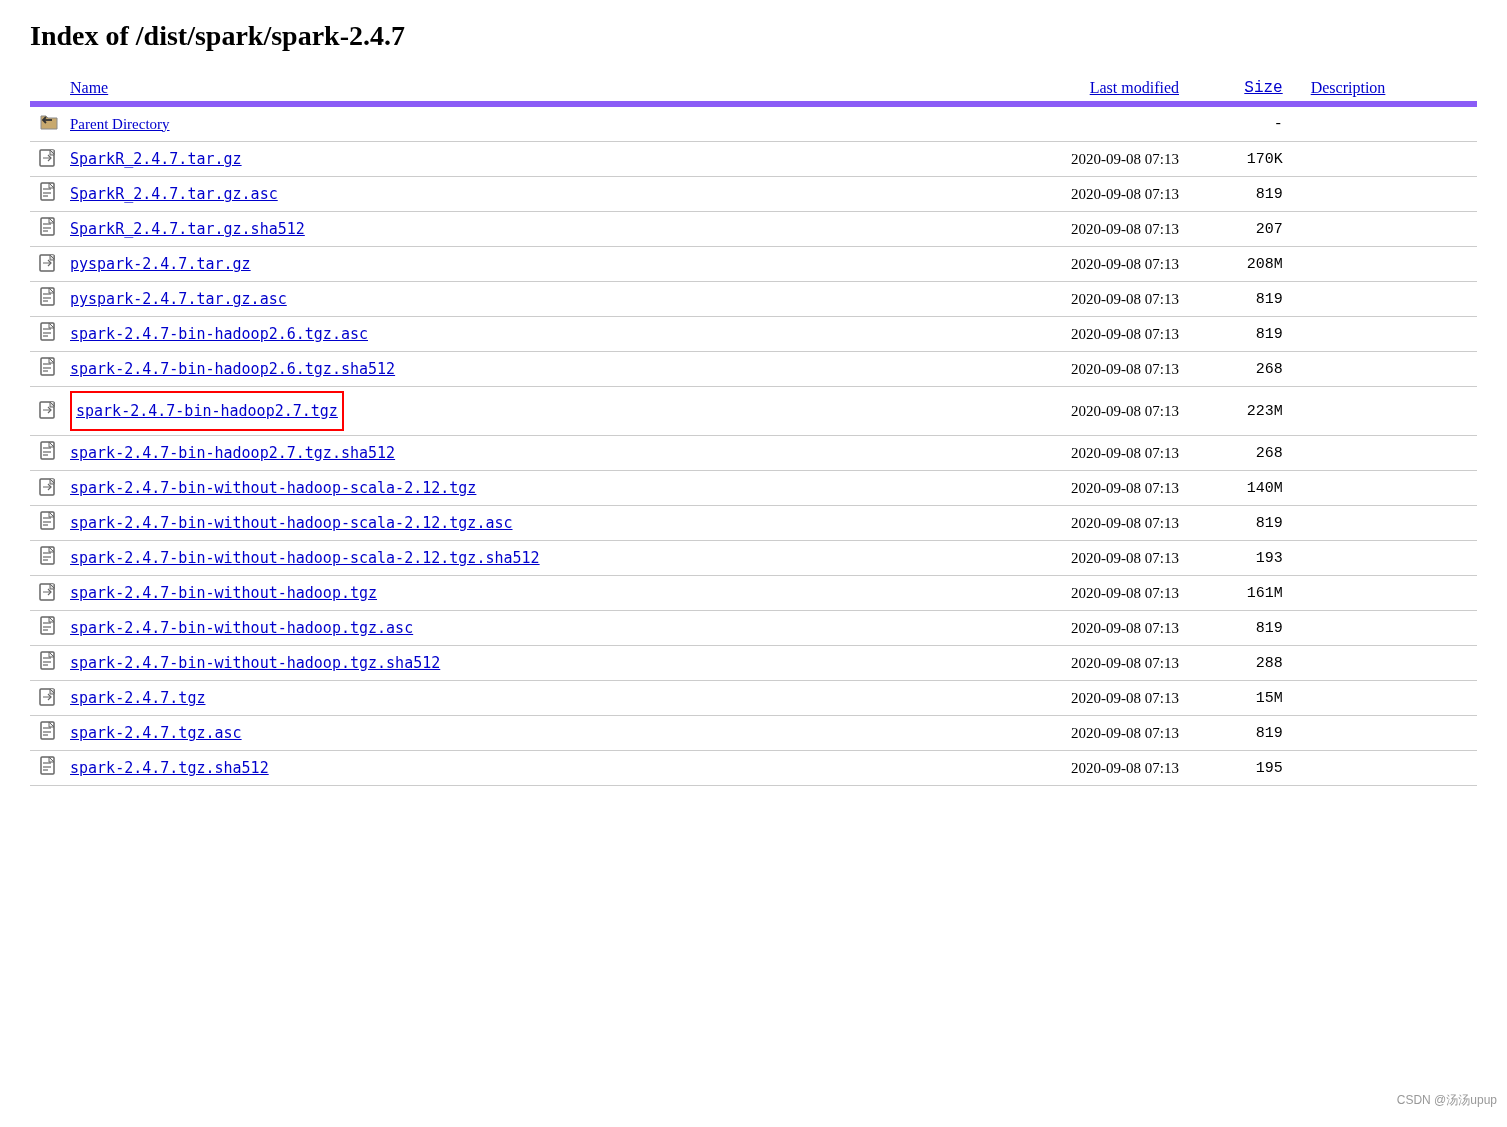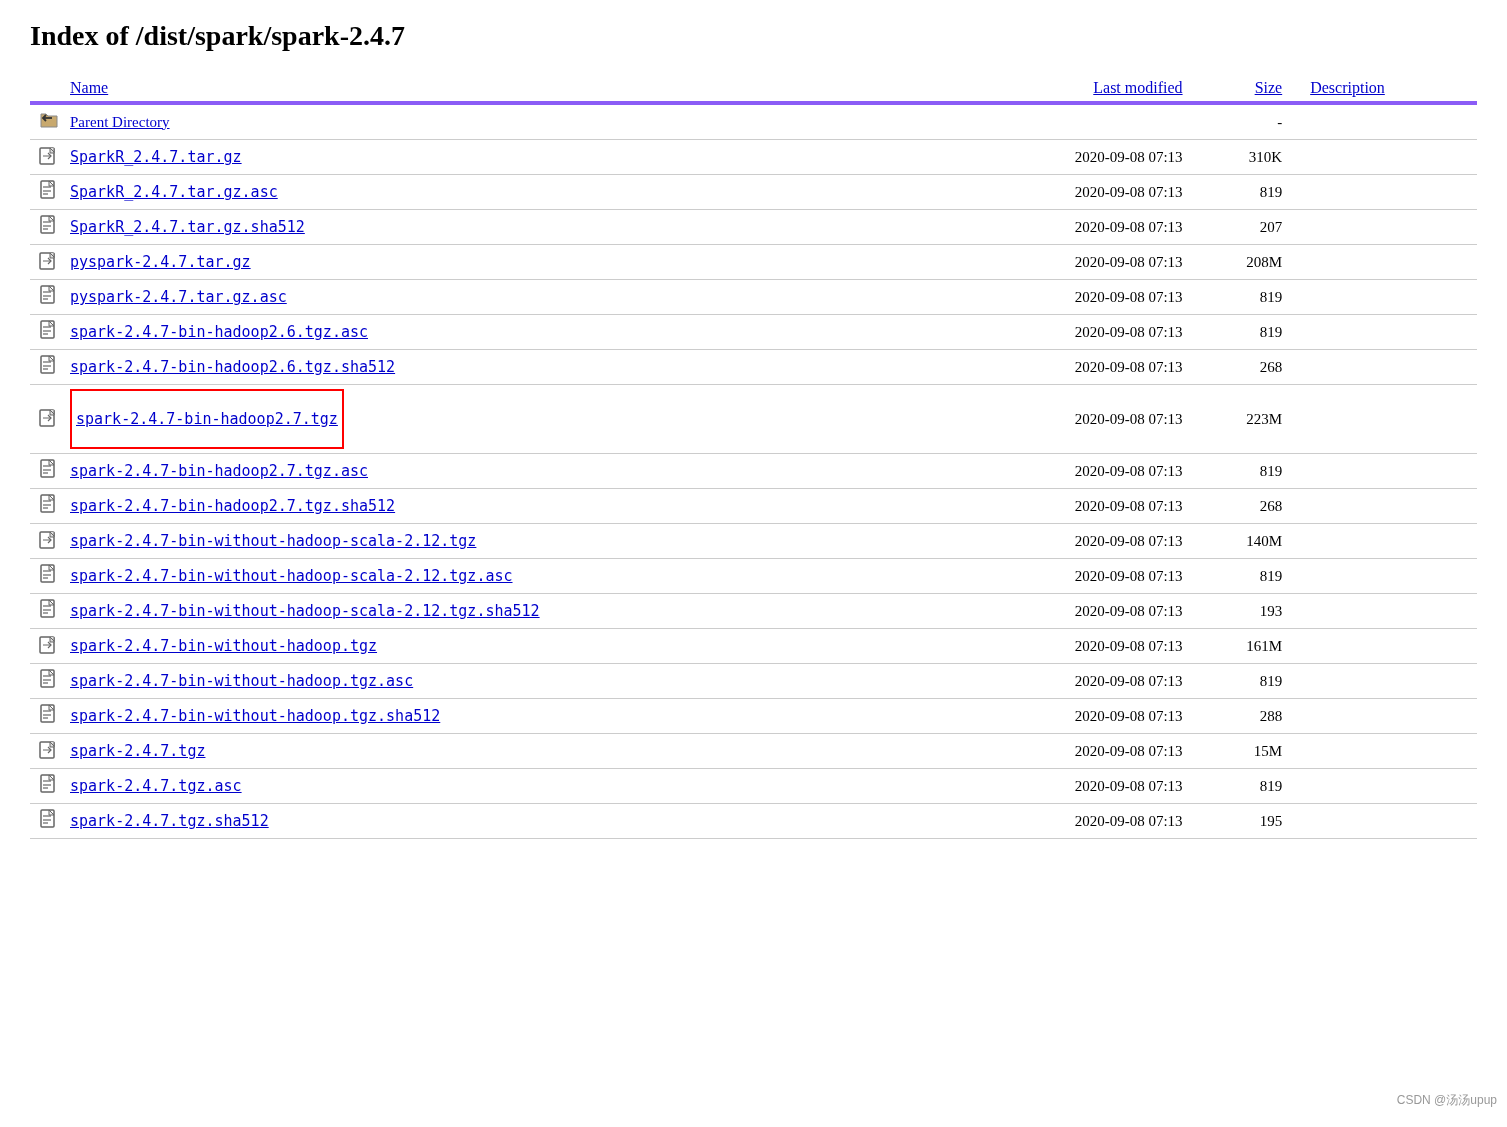--- a/index.html
+++ b/index.html
@@ -15,21 +15,21 @@
       font-weight: bold;
       margin-bottom: 23px;
       color: #000;
     }
     table {
       width: 100%;
       border-collapse: collapse;
       margin-top: 10px;
     }
     thead tr {
-      border-bottom: 4px solid #8b5cf6;
+      border-bottom: 6px solid #8b5cf6;
     }
     thead th {
       text-align: left;
       padding: 4px 8px;
       font-weight: normal;
       color: #00c;
       text-decoration: underline;
       font-size: 16px;
     }
     thead th.right {
@@ -63,28 +63,29 @@
     .date-cell {
       white-space: nowrap;
       padding-left: 40px;
       min-width: 160px;
       text-align: right;
     }
     .size-cell {
       text-align: right;
       min-width: 60px;
       padding-right: 20px;
+      font-family: Liberation Mono, monospace;
     }
     .desc-cell {
       min-width: 100px;
     }
     .highlight-box {
       display: inline-block;
       border: 2px solid red;
-      padding: 19px 4px;
+      padding: 9px 4px;
     }
     .watermark {
       position: fixed;
       bottom: 18px;
       right: 10px;
       font-size: 12px;
       color: #999;
       font-family: Arial, sans-serif;
     }
   </style>
@@ -118,21 +119,21 @@
       <tr>
         <td class="icon-cell"><svg width="22" height="22" viewBox="0 0 22 22" xmlns="http://www.w3.org/2000/svg">
     <rect x="2" y="4" width="14" height="16" rx="1" fill="none" stroke="#666" stroke-width="1.5"></rect>
     <polyline points="12,4 12,9 16,9 16,4" fill="#ddd" stroke="#666" stroke-width="1"></polyline>
     <line x1="12" y1="4" x2="16" y2="8" stroke="#666" stroke-width="1"></line>
     <line x1="5" y1="12" x2="13" y2="12" stroke="#666" stroke-width="1"></line>
     <polyline points="10,9 13,12 10,15" fill="none" stroke="#666" stroke-width="1.2"></polyline>
   </svg></td>
         <td class="name-cell"><a href="#">SparkR_2.4.7.tar.gz</a></td>
         <td class="date-cell">2020-09-08 07:13</td>
-        <td class="size-cell">310K</td>
+        <td class="size-cell">170K</td>
         <td class="desc-cell"></td>
       </tr>
       <tr>
         <td class="icon-cell"><svg width="22" height="22" viewBox="0 0 22 22" xmlns="http://www.w3.org/2000/svg">
     <rect x="3" y="2" width="13" height="17" rx="1" fill="none" stroke="#666" stroke-width="1.5"></rect>
     <line x1="5" y1="12" x2="13" y2="12" stroke="#666" stroke-width="1.2"></line>
     <line x1="5" y1="8" x2="13" y2="8" stroke="#666" stroke-width="1.2"></line>
     <line x1="5" y1="15" x2="10" y2="15" stroke="#666" stroke-width="1.2"></line>
     <polyline points="11,2 11,7 16,7" fill="#eee" stroke="#666" stroke-width="1"></polyline>
     <line x1="11" y1="2" x2="16" y2="7" stroke="#666" stroke-width="1"></line>
@@ -215,34 +216,20 @@
         <td class="icon-cell"><svg width="22" height="22" viewBox="0 0 22 22" xmlns="http://www.w3.org/2000/svg">
     <rect x="2" y="4" width="14" height="16" rx="1" fill="none" stroke="#666" stroke-width="1.5"></rect>
     <polyline points="12,4 12,9 16,9 16,4" fill="#ddd" stroke="#666" stroke-width="1"></polyline>
     <line x1="12" y1="4" x2="16" y2="8" stroke="#666" stroke-width="1"></line>
     <line x1="5" y1="12" x2="13" y2="12" stroke="#666" stroke-width="1"></line>
     <polyline points="10,9 13,12 10,15" fill="none" stroke="#666" stroke-width="1.2"></polyline>
   </svg></td>
         <td class="name-cell"><span class="highlight-box"><a href="#">spark-2.4.7-bin-hadoop2.7.tgz</a></span></td>
         <td class="date-cell">2020-09-08 07:13</td>
         <td class="size-cell">223M</td>
-        <td class="desc-cell"></td>
-      </tr>
-      <tr>
-        <td class="icon-cell"><svg width="22" height="22" viewBox="0 0 22 22" xmlns="http://www.w3.org/2000/svg">
-    <rect x="3" y="2" width="13" height="17" rx="1" fill="none" stroke="#666" stroke-width="1.5"></rect>
-    <line x1="5" y1="12" x2="13" y2="12" stroke="#666" stroke-width="1.2"></line>
-    <line x1="5" y1="8" x2="13" y2="8" stroke="#666" stroke-width="1.2"></line>
-    <line x1="5" y1="15" x2="10" y2="15" stroke="#666" stroke-width="1.2"></line>
-    <polyline points="11,2 11,7 16,7" fill="#eee" stroke="#666" stroke-width="1"></polyline>
-    <line x1="11" y1="2" x2="16" y2="7" stroke="#666" stroke-width="1"></line>
-  </svg></td>
-        <td class="name-cell"><a href="#">spark-2.4.7-bin-hadoop2.7.tgz.asc</a></td>
-        <td class="date-cell">2020-09-08 07:13</td>
-        <td class="size-cell">819</td>
         <td class="desc-cell"></td>
       </tr>
       <tr>
         <td class="icon-cell"><svg width="22" height="22" viewBox="0 0 22 22" xmlns="http://www.w3.org/2000/svg">
     <rect x="3" y="2" width="13" height="17" rx="1" fill="none" stroke="#666" stroke-width="1.5"></rect>
     <line x1="5" y1="12" x2="13" y2="12" stroke="#666" stroke-width="1.2"></line>
     <line x1="5" y1="8" x2="13" y2="8" stroke="#666" stroke-width="1.2"></line>
     <line x1="5" y1="15" x2="10" y2="15" stroke="#666" stroke-width="1.2"></line>
     <polyline points="11,2 11,7 16,7" fill="#eee" stroke="#666" stroke-width="1"></polyline>
     <line x1="11" y1="2" x2="16" y2="7" stroke="#666" stroke-width="1"></line>

